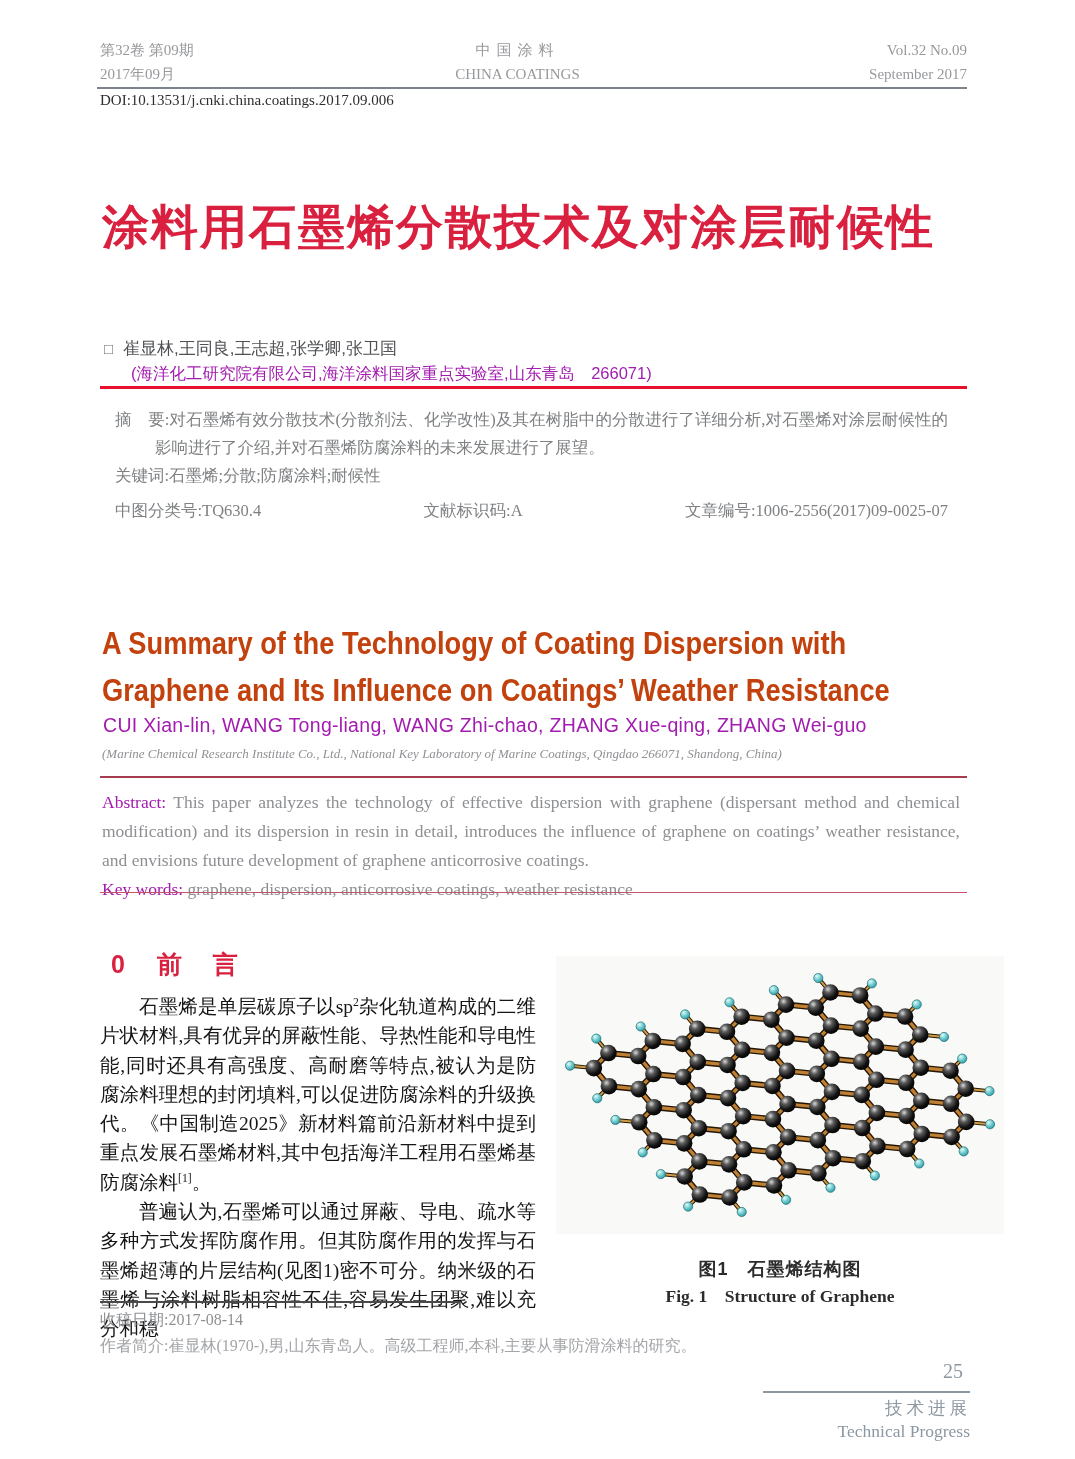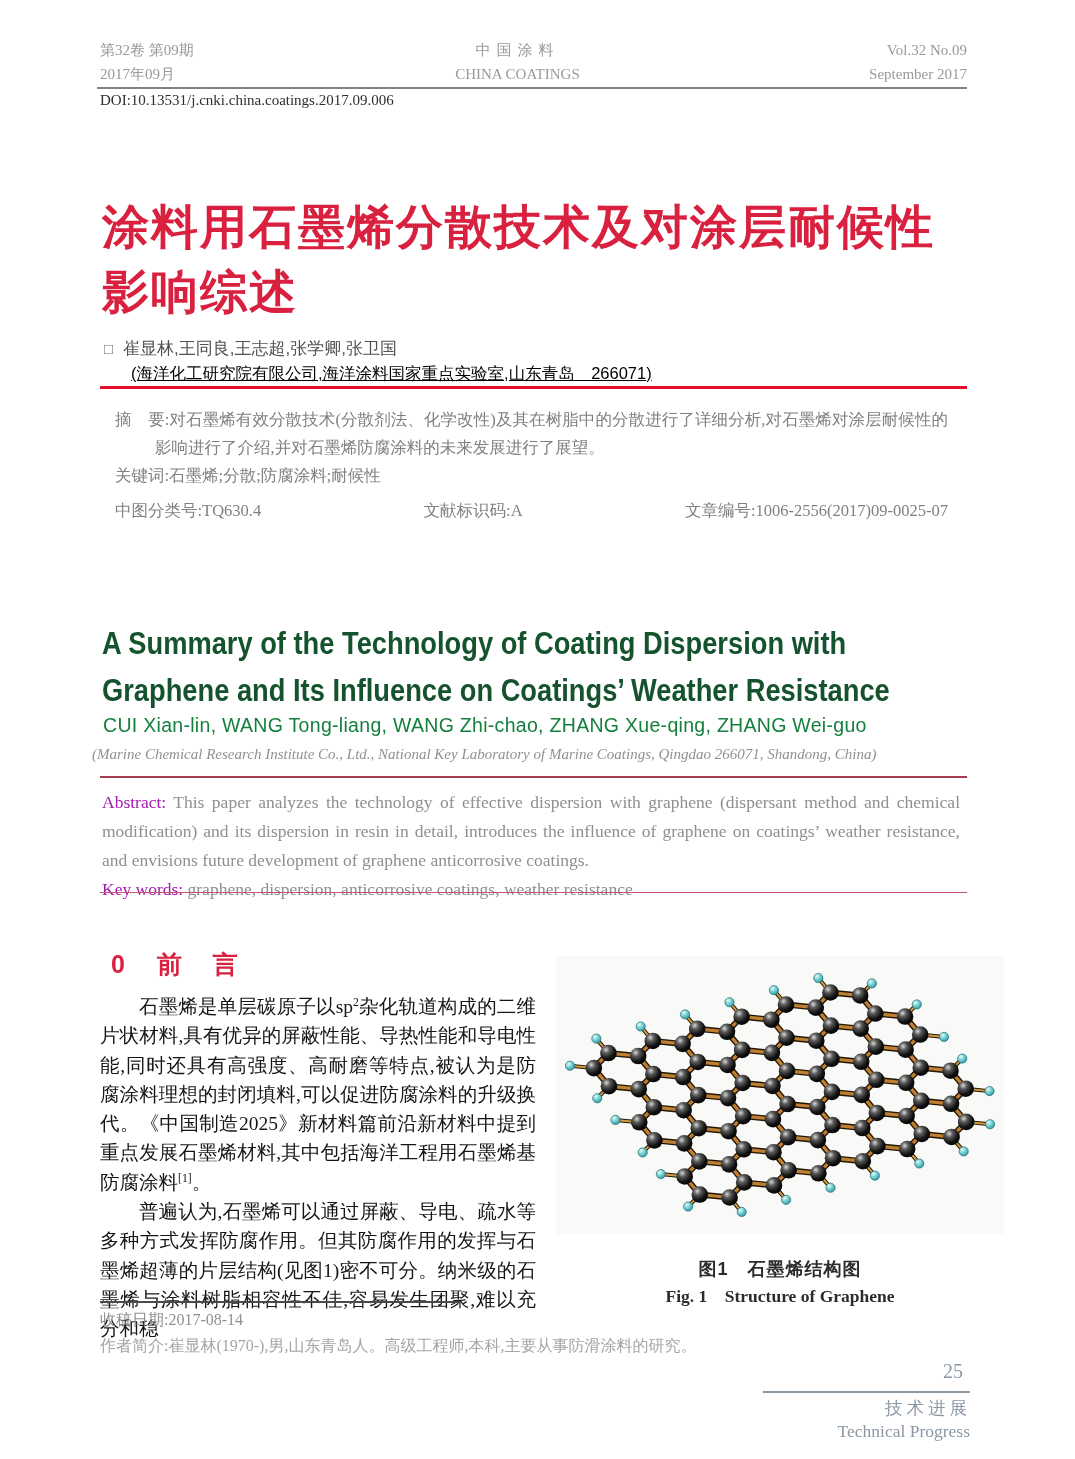--- a/index.html
+++ b/index.html
@@ -17,35 +17,35 @@
   #header-rule{left:97px;right:108px;top:87px;height:2px;background:#7c838a;}
   #doi{left:100px;top:92px;font-size:15px;color:#2e2e2e;}
 
   
   #title-cn{left:102px;top:194px;color:#d9203f;font-size:47px;font-weight:900;
             line-height:65px;letter-spacing:2px;}
 
   
   #authors-cn{left:104px;top:337px;font-size:17px;color:#4f5154;}
   #authors-cn .sq{font-size:15px;margin-right:10px;color:#6a6d70;}
-  #affil-cn{left:131px;top:363px;font-size:16.5px;color:#000000;text-decoration:underline;}
+  #affil-cn{left:131px;top:363px;font-size:16.5px;color:#a21caf;}
   #rule1{left:100px;right:108px;top:386px;height:3px;background:#e8112d;}
 
   
   #meta-cn{left:115px;right:127px;top:406px;color:#7e8083;font-size:16.5px;line-height:27.5px;}
   .hang{text-align:justify;padding-left:40px;text-indent:-40px;margin:0;}
   #kw-cn{margin:1px 0 0 0;}
   #cls-row{display:flex;justify-content:space-between;margin-top:7px;}
 
   
-  #title-en{left:102px;top:620px;color:#14532d;font-weight:800;font-size:31px;line-height:47px;}
+  #title-en{left:102px;top:620px;color:#c2410c;font-weight:800;font-size:31px;line-height:47px;}
   #title-en .tl{transform:scaleX(0.88);transform-origin:left;white-space:nowrap;}
 
-  #authors-en{left:103px;top:714px;font-size:19.5px;color:#15803d;letter-spacing:0.3px;}
-  #affil-en{left:92px;top:746px;font-size:15px;font-style:italic;color:#8f9194;}
+  #authors-en{left:103px;top:714px;font-size:19.5px;color:#a21caf;letter-spacing:0.3px;}
+  #affil-en{left:102px;top:746px;font-size:13px;font-style:italic;color:#8f9194;}
   #rule2{left:100px;right:108px;top:776px;height:2px;background:#a53c50;}
 
   
   #meta-en{left:102px;right:115px;top:788px;color:#8d8f92;font-size:17.5px;line-height:29px;}
   #meta-en p{margin:0;text-align:justify;}
   #meta-en .lbl{font-weight:normal;color:#a21caf;}
   #kw-en{margin-top:1px;}
   #rule3{left:100px;right:108px;top:892px;height:1px;background:#c4556a;}
 
   
@@ -91,21 +91,20 @@
     <div class="r">
       <div>Vol.32 No.09</div>
       <div>September 2017</div>
     </div>
   </div>
   <div id="header-rule" class="abs"></div>
   <div id="doi" class="abs serif">DOI:10.13531/j.cnki.china.coatings.2017.09.006</div>
 
   <div id="title-cn" class="abs">
     <div>涂料用石墨烯分散技术及对涂层耐候性</div>
-    <div>影响综述</div>
   </div>
 
   <div id="authors-cn" class="abs">
     <span class="sq">□</span><span>崔显林,王同良,王志超,张学卿,张卫国</span>
   </div>
   <div id="affil-cn" class="abs">(海洋化工研究院有限公司,海洋涂料国家重点实验室,山东青岛　266071)</div>
   <div id="rule1" class="abs"></div>
 
   <div id="meta-cn" class="abs serif">
     <p class="hang"><span>摘　要:</span><span>对石墨烯有效分散技术(分散剂法、化学改性)及其在树脂中的分散进行了详细分析,对石墨烯对涂层耐候性的影响进行了介绍,并对石墨烯防腐涂料的未来发展进行了展望。</span></p>

